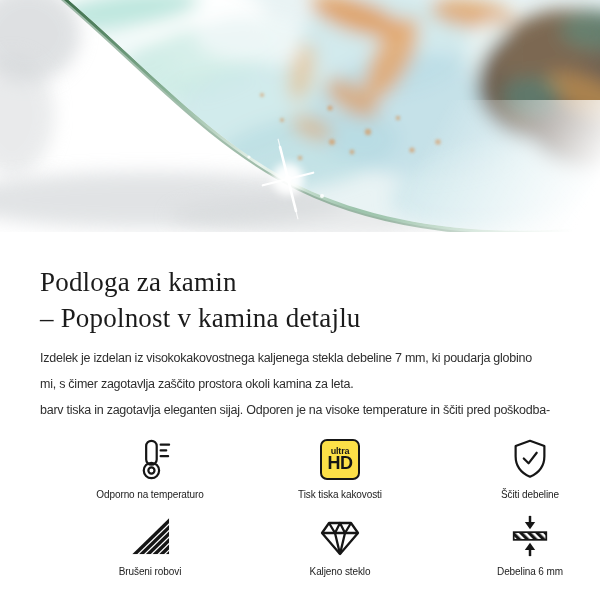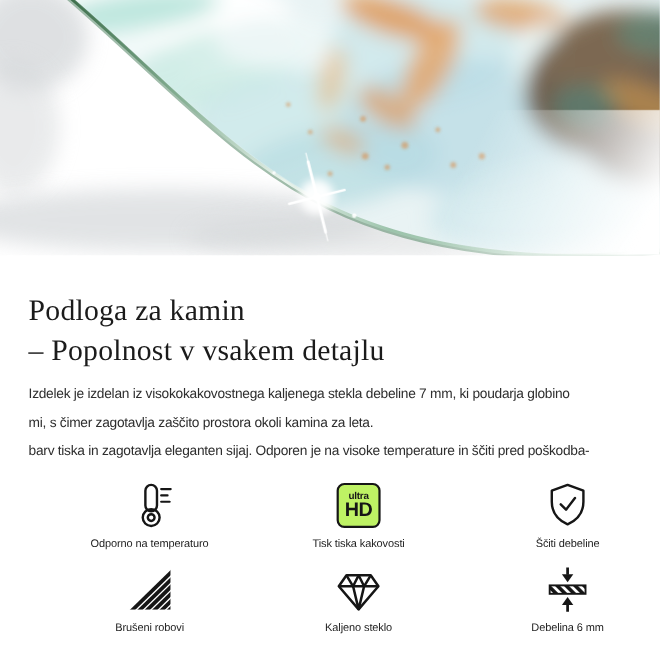--- a/index.html
+++ b/index.html
@@ -5,21 +5,21 @@
   html, body { margin: 0; padding: 0; }
   body {
     width: 600px; height: 600px; overflow: hidden;
     background: #ffffff;
     font-family: "Liberation Sans", sans-serif;
     color: #1d1d1d;
   }
   .hero { width: 600px; height: 232px; position: relative; }
   .hero svg { display: block; }
 
-  .content { padding: 0 0 0 26px; margin-top: 32px; }
+  .content { padding: 0 0 0 40px; margin-top: 32px; }
 
   h1.title {
     margin: 4px 0 0 0;
     font-family: "Liberation Serif", "DejaVu Serif", serif;
     font-weight: 400;
     font-size: 27px;
     line-height: 36px;
     color: #1b1b1b;
     letter-spacing: 0.2px;
   }
@@ -49,21 +49,21 @@
     color: #222222;
     letter-spacing: -0.1px;
     white-space: nowrap;
   }
   .fi { stroke: #161616; fill: none; stroke-width: 2.3; }
 
   .uhd-box {
     width: 36px; height: 37px;
     border: 2.6px solid #161616; border-radius: 7px;
     display: flex; flex-direction: column; align-items: center; justify-content: center;
-    background: #bef264;
+    background: #fde047;
   }
   .uhd-top { font-size: 9px; font-weight: 700; line-height: 9px; letter-spacing: -0.2px; color: #161616; }
   .uhd-bottom { font-size: 18px; font-weight: 700; line-height: 15px; letter-spacing: -0.4px; color: #161616; }
 </style>
 </head>
 <body>
 
 <div class="hero">
   <svg width="600" height="232" viewBox="0 0 600 232">
     <defs>
@@ -164,21 +164,21 @@
         <circle cx="322" cy="196" r="2" fill="#ffffff" opacity="0.9"></circle>
         <circle cx="249" cy="157" r="1.6" fill="#ffffff" opacity="0.85"></circle>
       </g>
     </g>
   </svg>
 </div>
 
 <div class="content">
   <h1 class="title">
     <span>Podloga za kamin</span><br>
-    <span>– Popolnost v vsakem detajlu</span>
+    <span>– Popolnost v kamina detajlu</span>
   </h1>
 
   <div class="desc">
     <div class="line">Izdelek je izdelan iz visokokakovostnega kaljenega stekla debeline 7 mm, ki poudarja globino</div>
     <div class="line">mi, s čimer zagotavlja zaščito prostora okoli kamina za leta.</div>
     <div class="line">barv tiska in zagotavlja eleganten sijaj. Odporen je na visoke temperature in ščiti pred poškodba-</div>
   </div>
 
   <div class="features">
 

